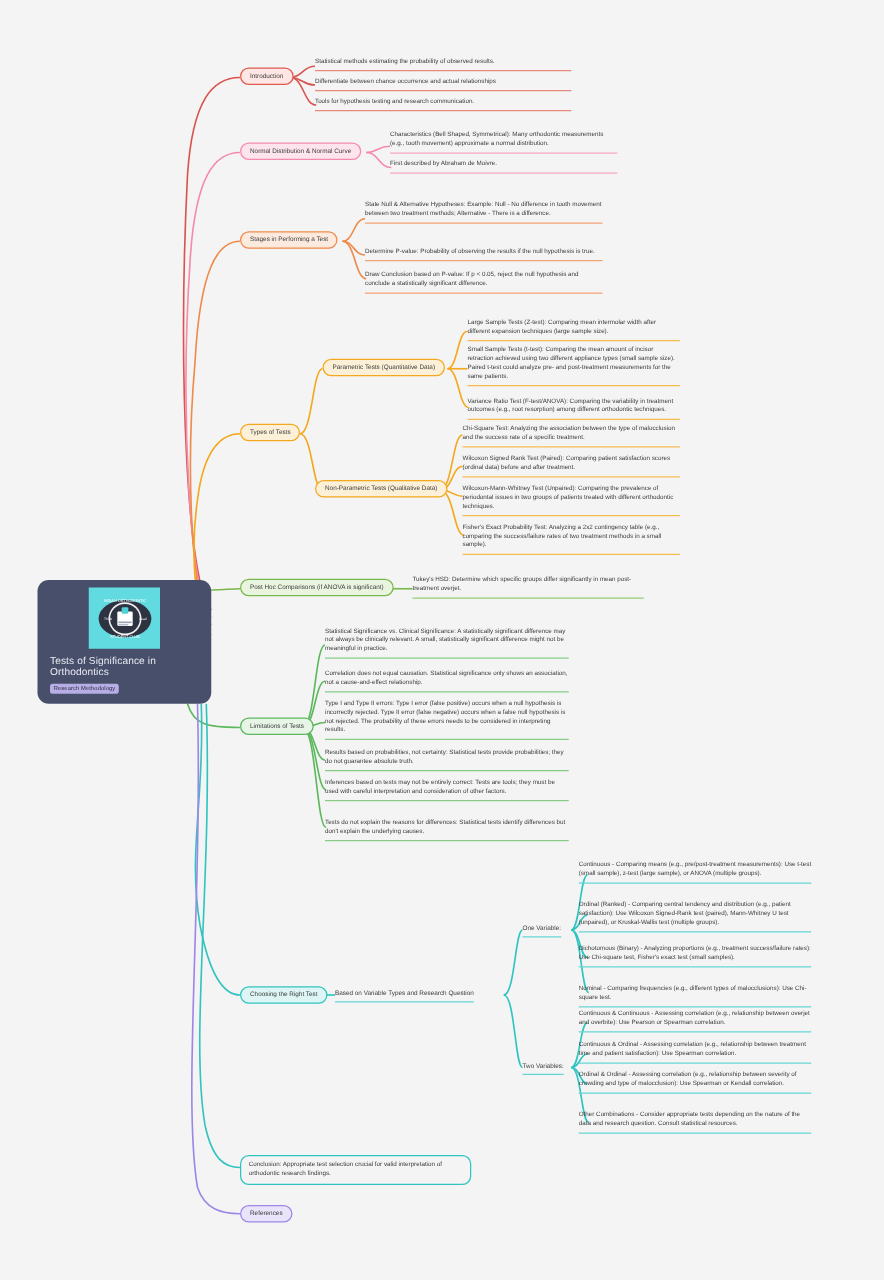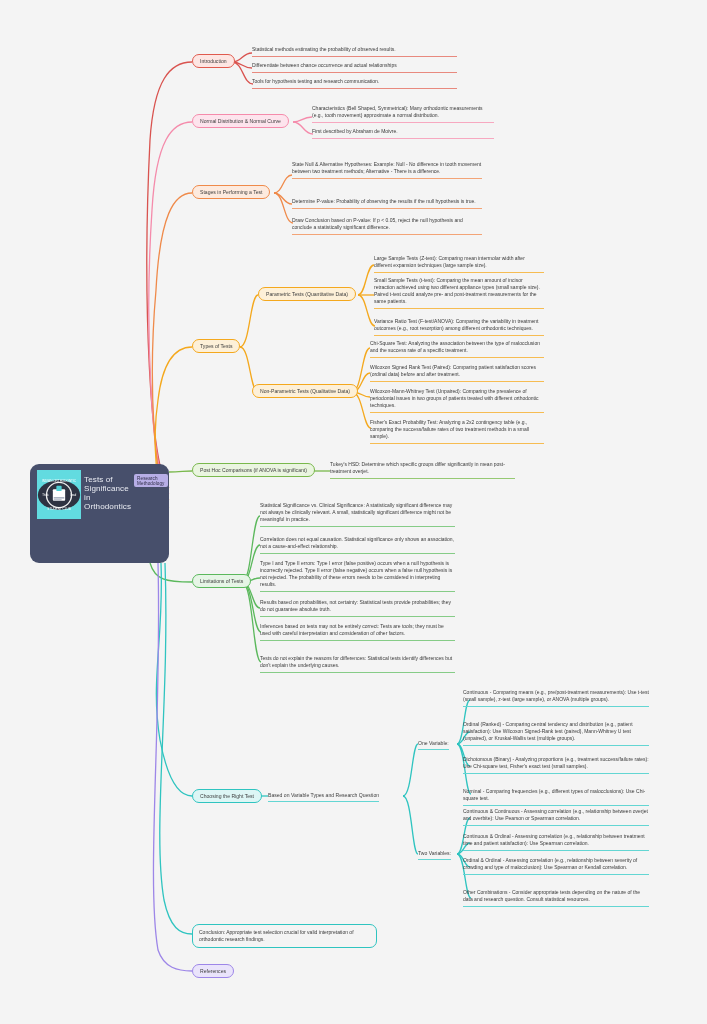--- a/index.html
+++ b/index.html
@@ -26,20 +26,21 @@
   
   .root {
     position: absolute;
     left: 30px; top: 464px;
     width: 139px; height: 99px;
     background: #474f6b;
     border-radius: 9px;
     padding: 6px 7px 5px 7px;
     z-index: 5;
     display: flex;
+    flex-direction: column;
   }
   .root-logo {
     width: 57px; height: 49px;
     margin: 0 auto;
     background: #62dbe0;
     display: flex;
     align-items: center;
     justify-content: center;
   }
   .emblem {

